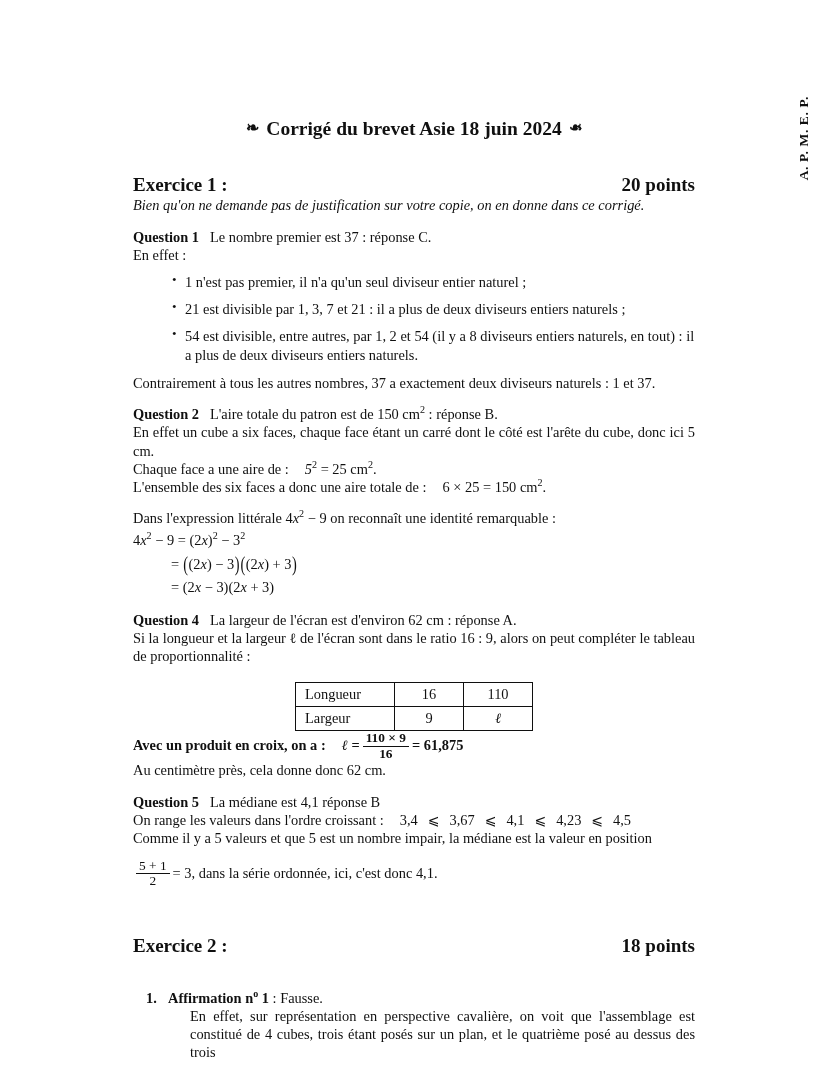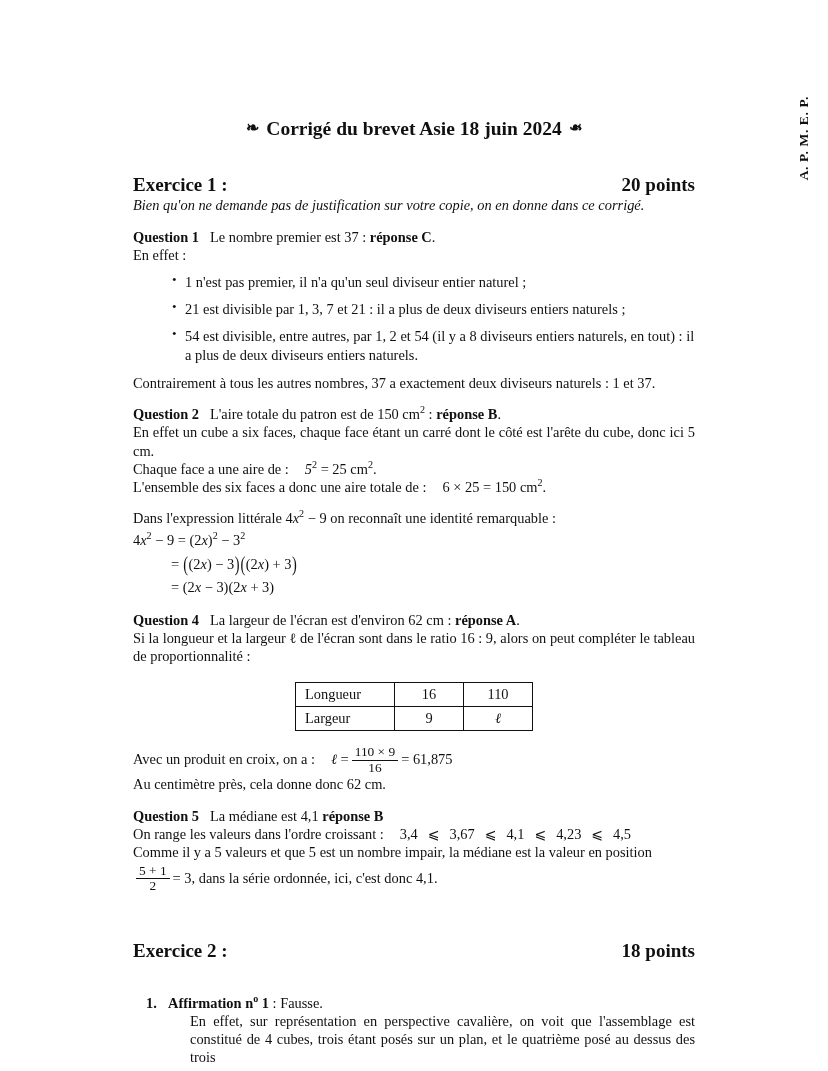--- a/index.html
+++ b/index.html
@@ -75,21 +75,21 @@
   p.t {
     font-size: 14.4px;
     line-height: 1.265;
     margin: 0;
     text-align: justify;
     text-justify: inter-word;
   }
   .q-block { margin-top: 13px; }
   .q-lead  { font-weight: bold; }
   .gap-sm  { display: inline-block; width: 11px; }
-  b.ans    { font-weight: bold; }
+  b.ans    { font-weight: normal; }
   i.v      { font-style: italic; }
   sup      { font-size: 0.7em; line-height: 0; vertical-align: 0.55em; }
 
   
   ul.bl {
     list-style: none;
     margin: 9px 0 0 0;
     padding: 0;
   }
   ul.bl > li {
@@ -265,36 +265,36 @@
           </tr>
           <tr>
             <td class="lbl">Largeur</td>
             <td class="val">9</td>
             <td class="val" style="font-style:italic;">ℓ</td>
           </tr>
         </tbody>
           </table>
       </div>
 
-      <p class="t" style="margin-top:14px;">
+      <p class="t" style="font-weight:bold;">
         <span>Avec un produit en croix, on a :</span><span class="sp-wide"></span><i class="v">ℓ</i>
         <span>=</span><span class="frac frac-big"><span class="nu">110 × 9</span><span class="de">16</span></span><span>= 61,875</span>
       </p>
       <p class="t">Au centimètre près, cela donne donc 62 cm.</p>
     </div>
 
     <div class="q-block">
       <p class="t">
         <span class="q-lead">Question 5</span><span class="gap-sm"></span><span>La médiane est 4,1 </span><b class="ans">réponse B</b>
       </p>
       <p class="t">
         <span>On range les valeurs dans l'ordre croissant :</span><span class="sp-wide"></span><span>3,4</span><span class="le">⩽</span><span>3,67</span><span class="le">⩽</span><span>4,1</span><span class="le">⩽</span><span>4,23</span><span class="le">⩽</span><span>4,5</span>
       </p>
       <p class="t">Comme il y a 5 valeurs et que 5 est un nombre impair, la médiane est la valeur en position</p>
-      <p class="t" style="margin-top:2px;">
+      <p class="t" style="margin-top:11px;">
         <span class="frac"><span class="nu">5 + 1</span><span class="de">2</span></span><span>= 3, dans la série ordonnée, ici, c'est donc 4,1.</span>
       </p>
     </div>
 
     <div class="ex-head ex-2" style="margin-top:46px;">
       <span>Exercice 2 :</span>
       <span>18 points</span>
     </div>
 
     <ol class="nl" style="margin-top:32px;">

